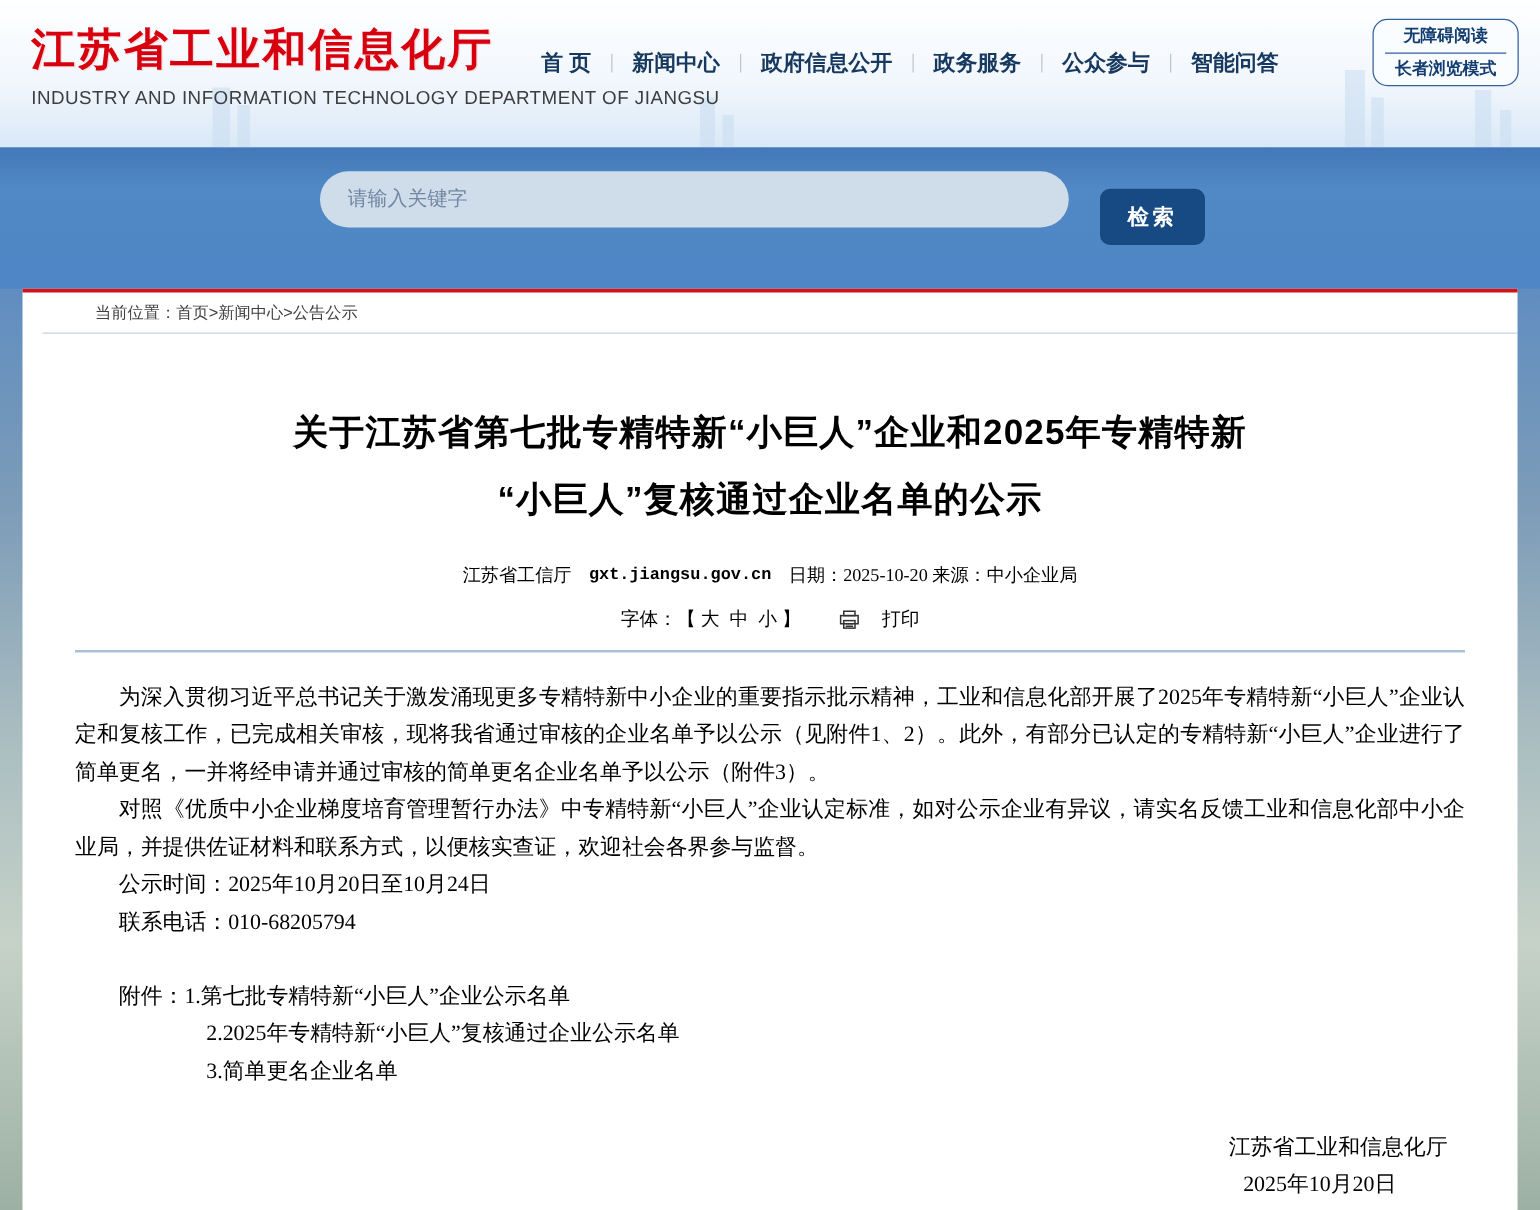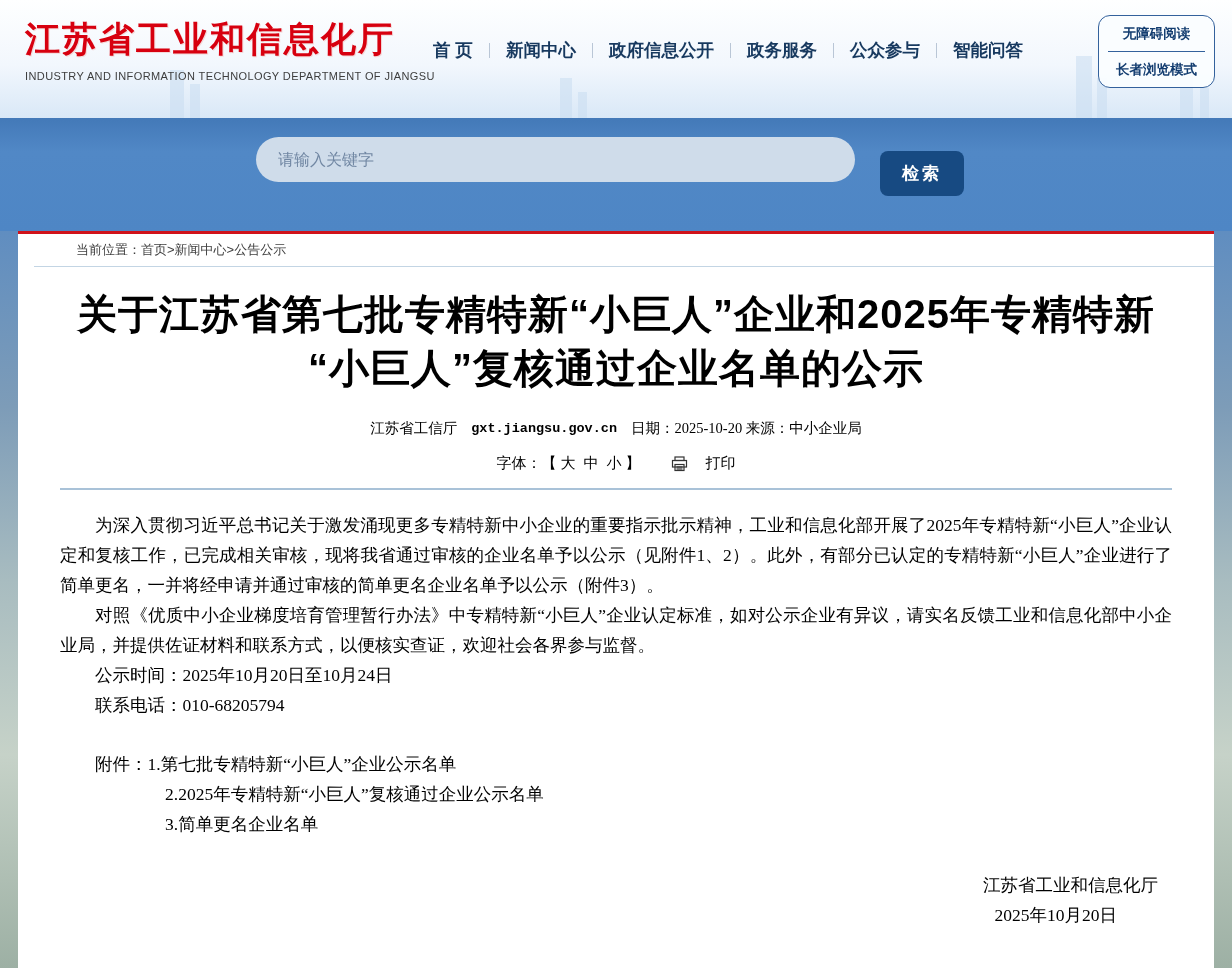--- a/index.html
+++ b/index.html
@@ -17,28 +17,28 @@
     background: linear-gradient(180deg, #feffff 0%, #f2f7fd 55%, #d9e8f7 100%);
     overflow: hidden;
   }
   .skyline { position: absolute; bottom: 0; left: 0; width: 100%; height: 70px; }
   .skyline .b { position: absolute; bottom: 0; background: #c9ddf1; opacity: .55; }
   .logo-block { position: absolute; left: 25px; top: 16px; }
   .logo-title {
     color: #d7000f; font-size: 35px; font-weight: bold; letter-spacing: 2px;
     text-shadow: 1px 1px 0 #f3d9da;
   }
-  .logo-subtitle { margin-top: 7px; font-size: 11px; color: #3d3d3d; letter-spacing: .4px; }
+  .logo-subtitle { margin-top: 7px; font-size: 15px; color: #3d3d3d; letter-spacing: .4px; }
   .main-nav { position: absolute; left: 433px; top: 38px; display: flex; align-items: center; list-style: none; }
   .main-nav .nav-item {
     color: #17395f; font-size: 17.5px; font-weight: bold; cursor: pointer; white-space: nowrap;
   }
   .nav-sep { width: 1px; height: 15px; background: #b9c6d6; margin: 0 16px; }
   .access-box {
-    position: absolute; right: 17px; top: 15px; width: 117px; height: 73px;
+    position: absolute; right: 17px; top: 15px; width: 117px; height: 54px;
     background: rgba(250,253,255,.95); border: 1px solid #33619c; border-radius: 12px;
     display: flex; flex-direction: column;
   }
   .access-row {
     flex: 1; display: flex; align-items: center; justify-content: center;
     font-size: 13.5px; font-weight: 600; color: #133d70; cursor: pointer; white-space: nowrap;
   }
   .access-div { height: 1px; background: #33619c; margin: 0 9px; }
 
   
@@ -66,22 +66,22 @@
     background: #ffffff; border-top: 3px solid #d0121b;
   }
   .breadcrumb {
     padding: 7px 0 7px 42px; font-size: 13px; color: #3f3f3f;
     border-bottom: 1px solid #c3d5e4;
     margin-left: 16px;
   }
   .breadcrumb .crumb-path { cursor: pointer; }
 
   .article-title {
-    margin: 20px 50px 0; text-align: center; color: #000;
-    font-size: 40px; font-weight: bold; line-height: 54px; letter-spacing: 1px;
+    margin: 52px 50px 0; text-align: center; color: #000;
+    font-size: 28px; font-weight: bold; line-height: 54px; letter-spacing: 1px;
   }
   .meta-row {
     margin-top: 24px; display: flex; justify-content: center; align-items: center;
     gap: 14px; font-size: 14.5px; color: #000;
     font-family: "Liberation Serif", serif;
   }
   .meta-url { font-family: "Liberation Mono", monospace; font-size: 13.5px; font-weight: bold; }
   .fontbar-row {
     margin-top: 16px; display: flex; justify-content: center; align-items: center;
     font-size: 15px; color: #000; font-family: Liberation Sans, sans-serif;

